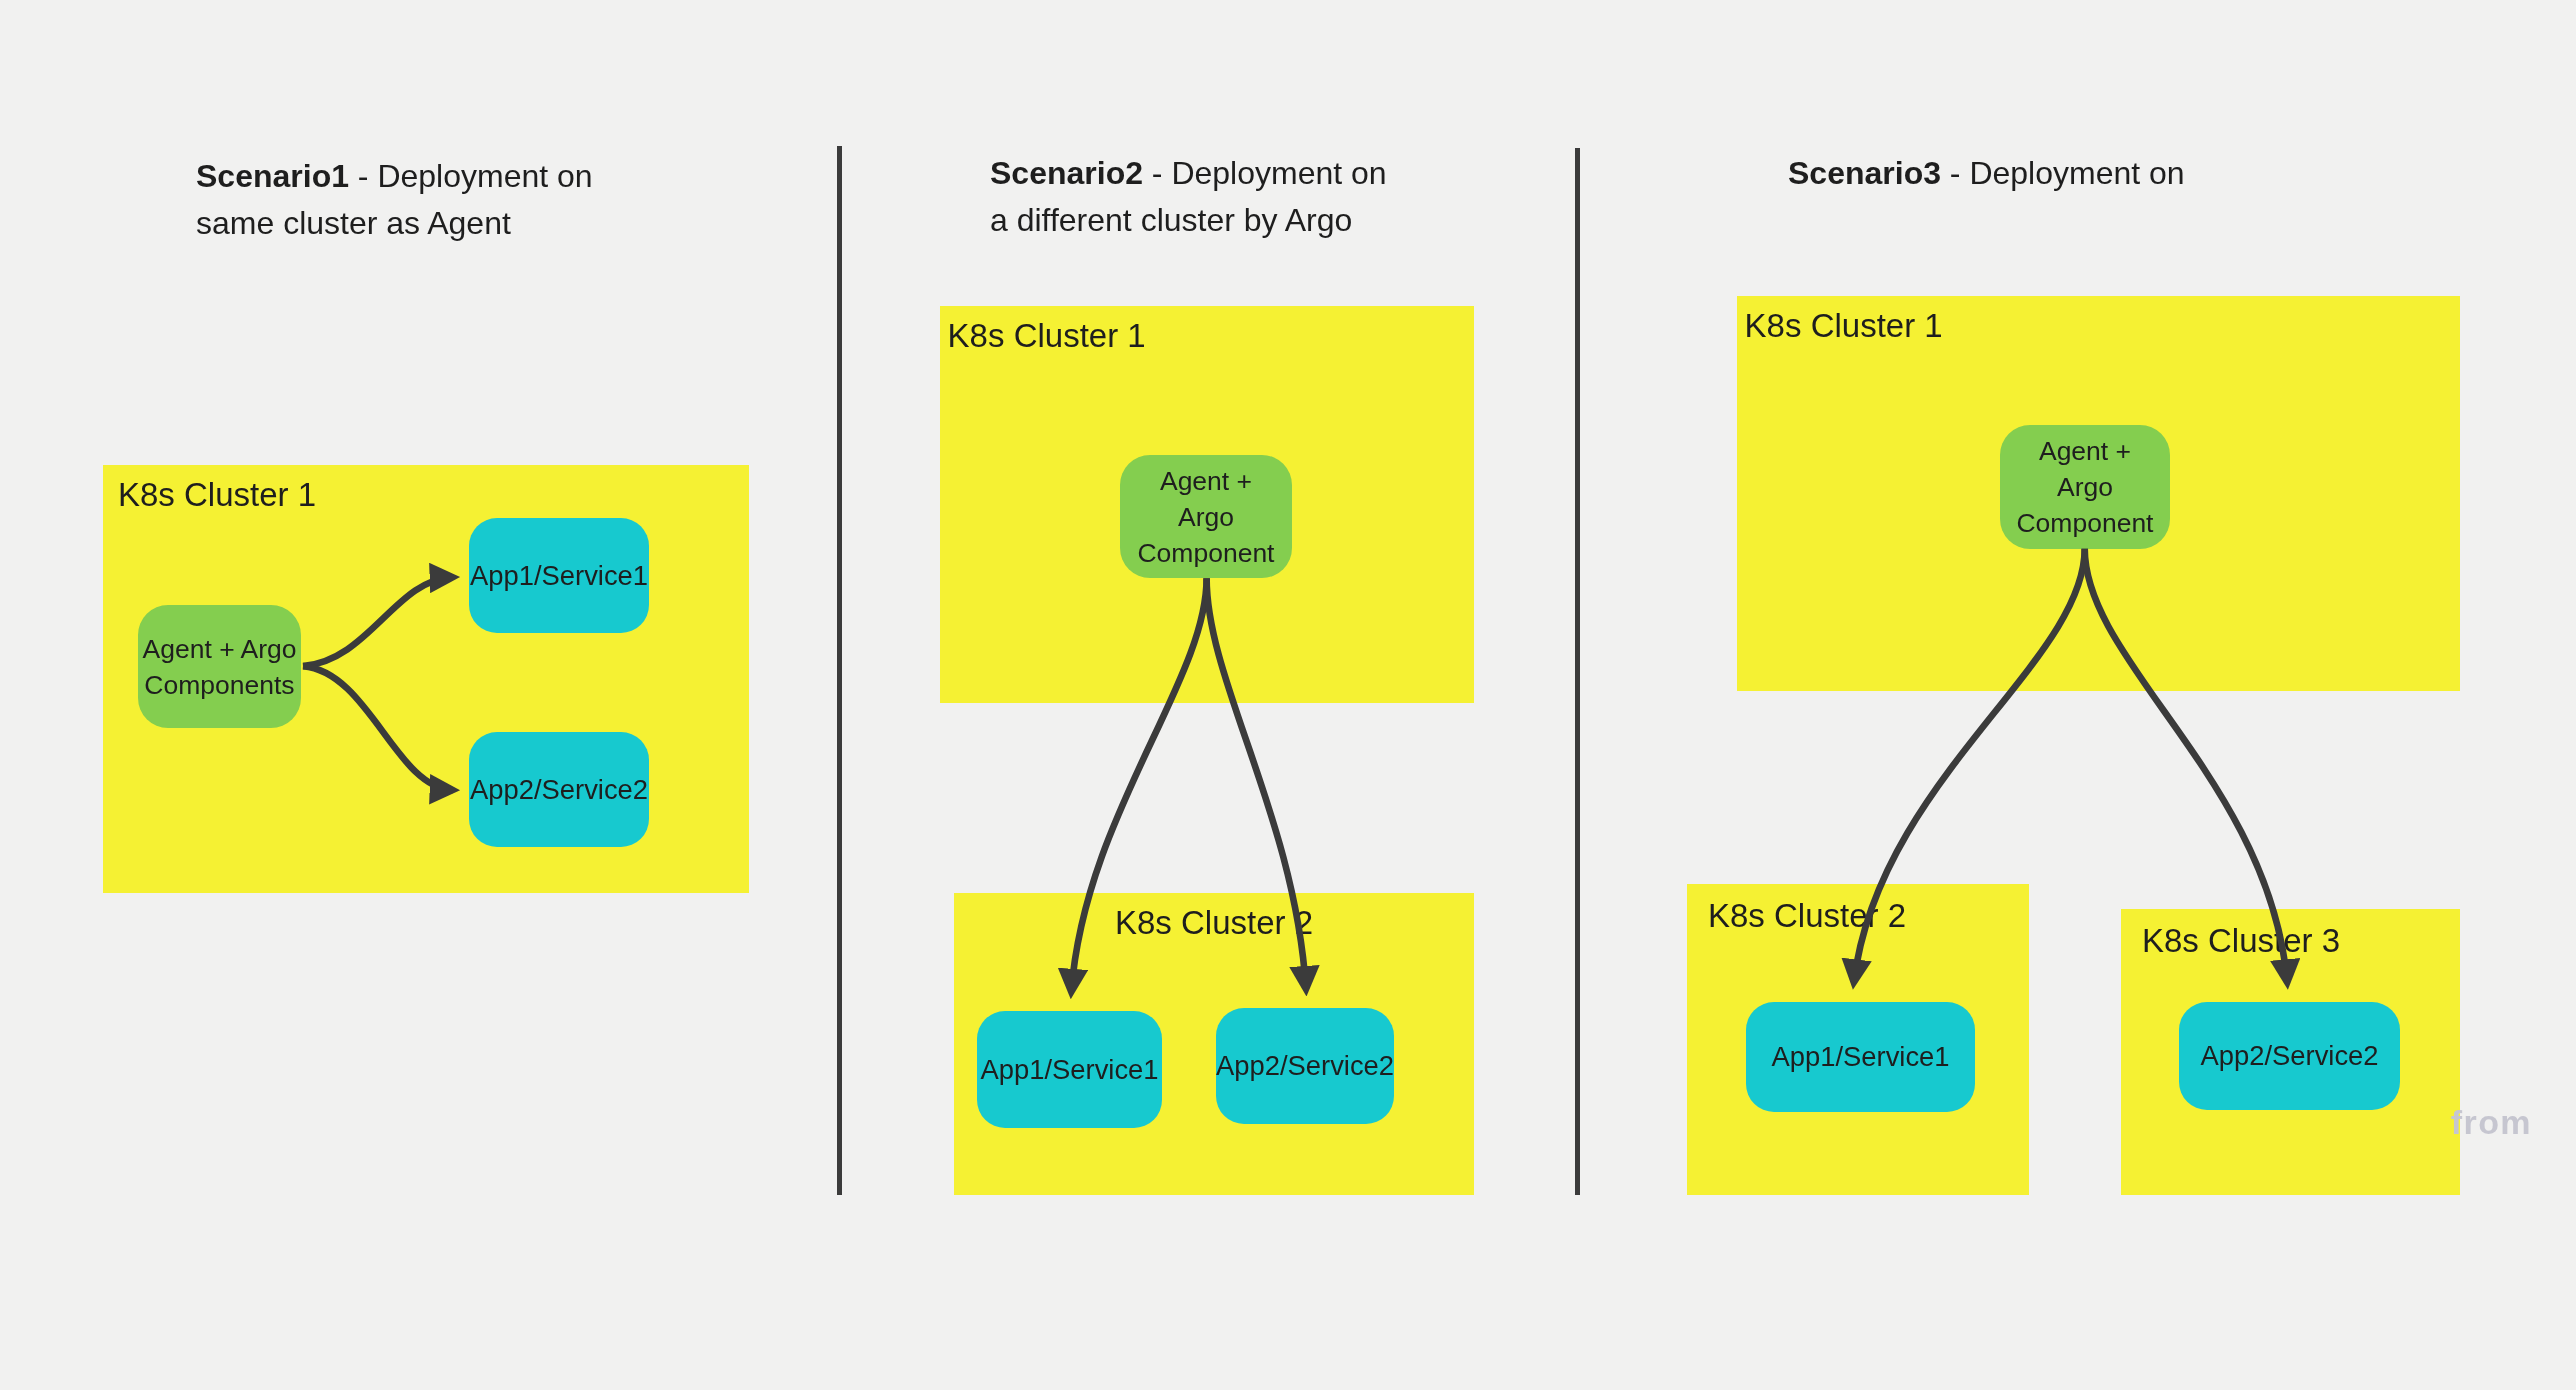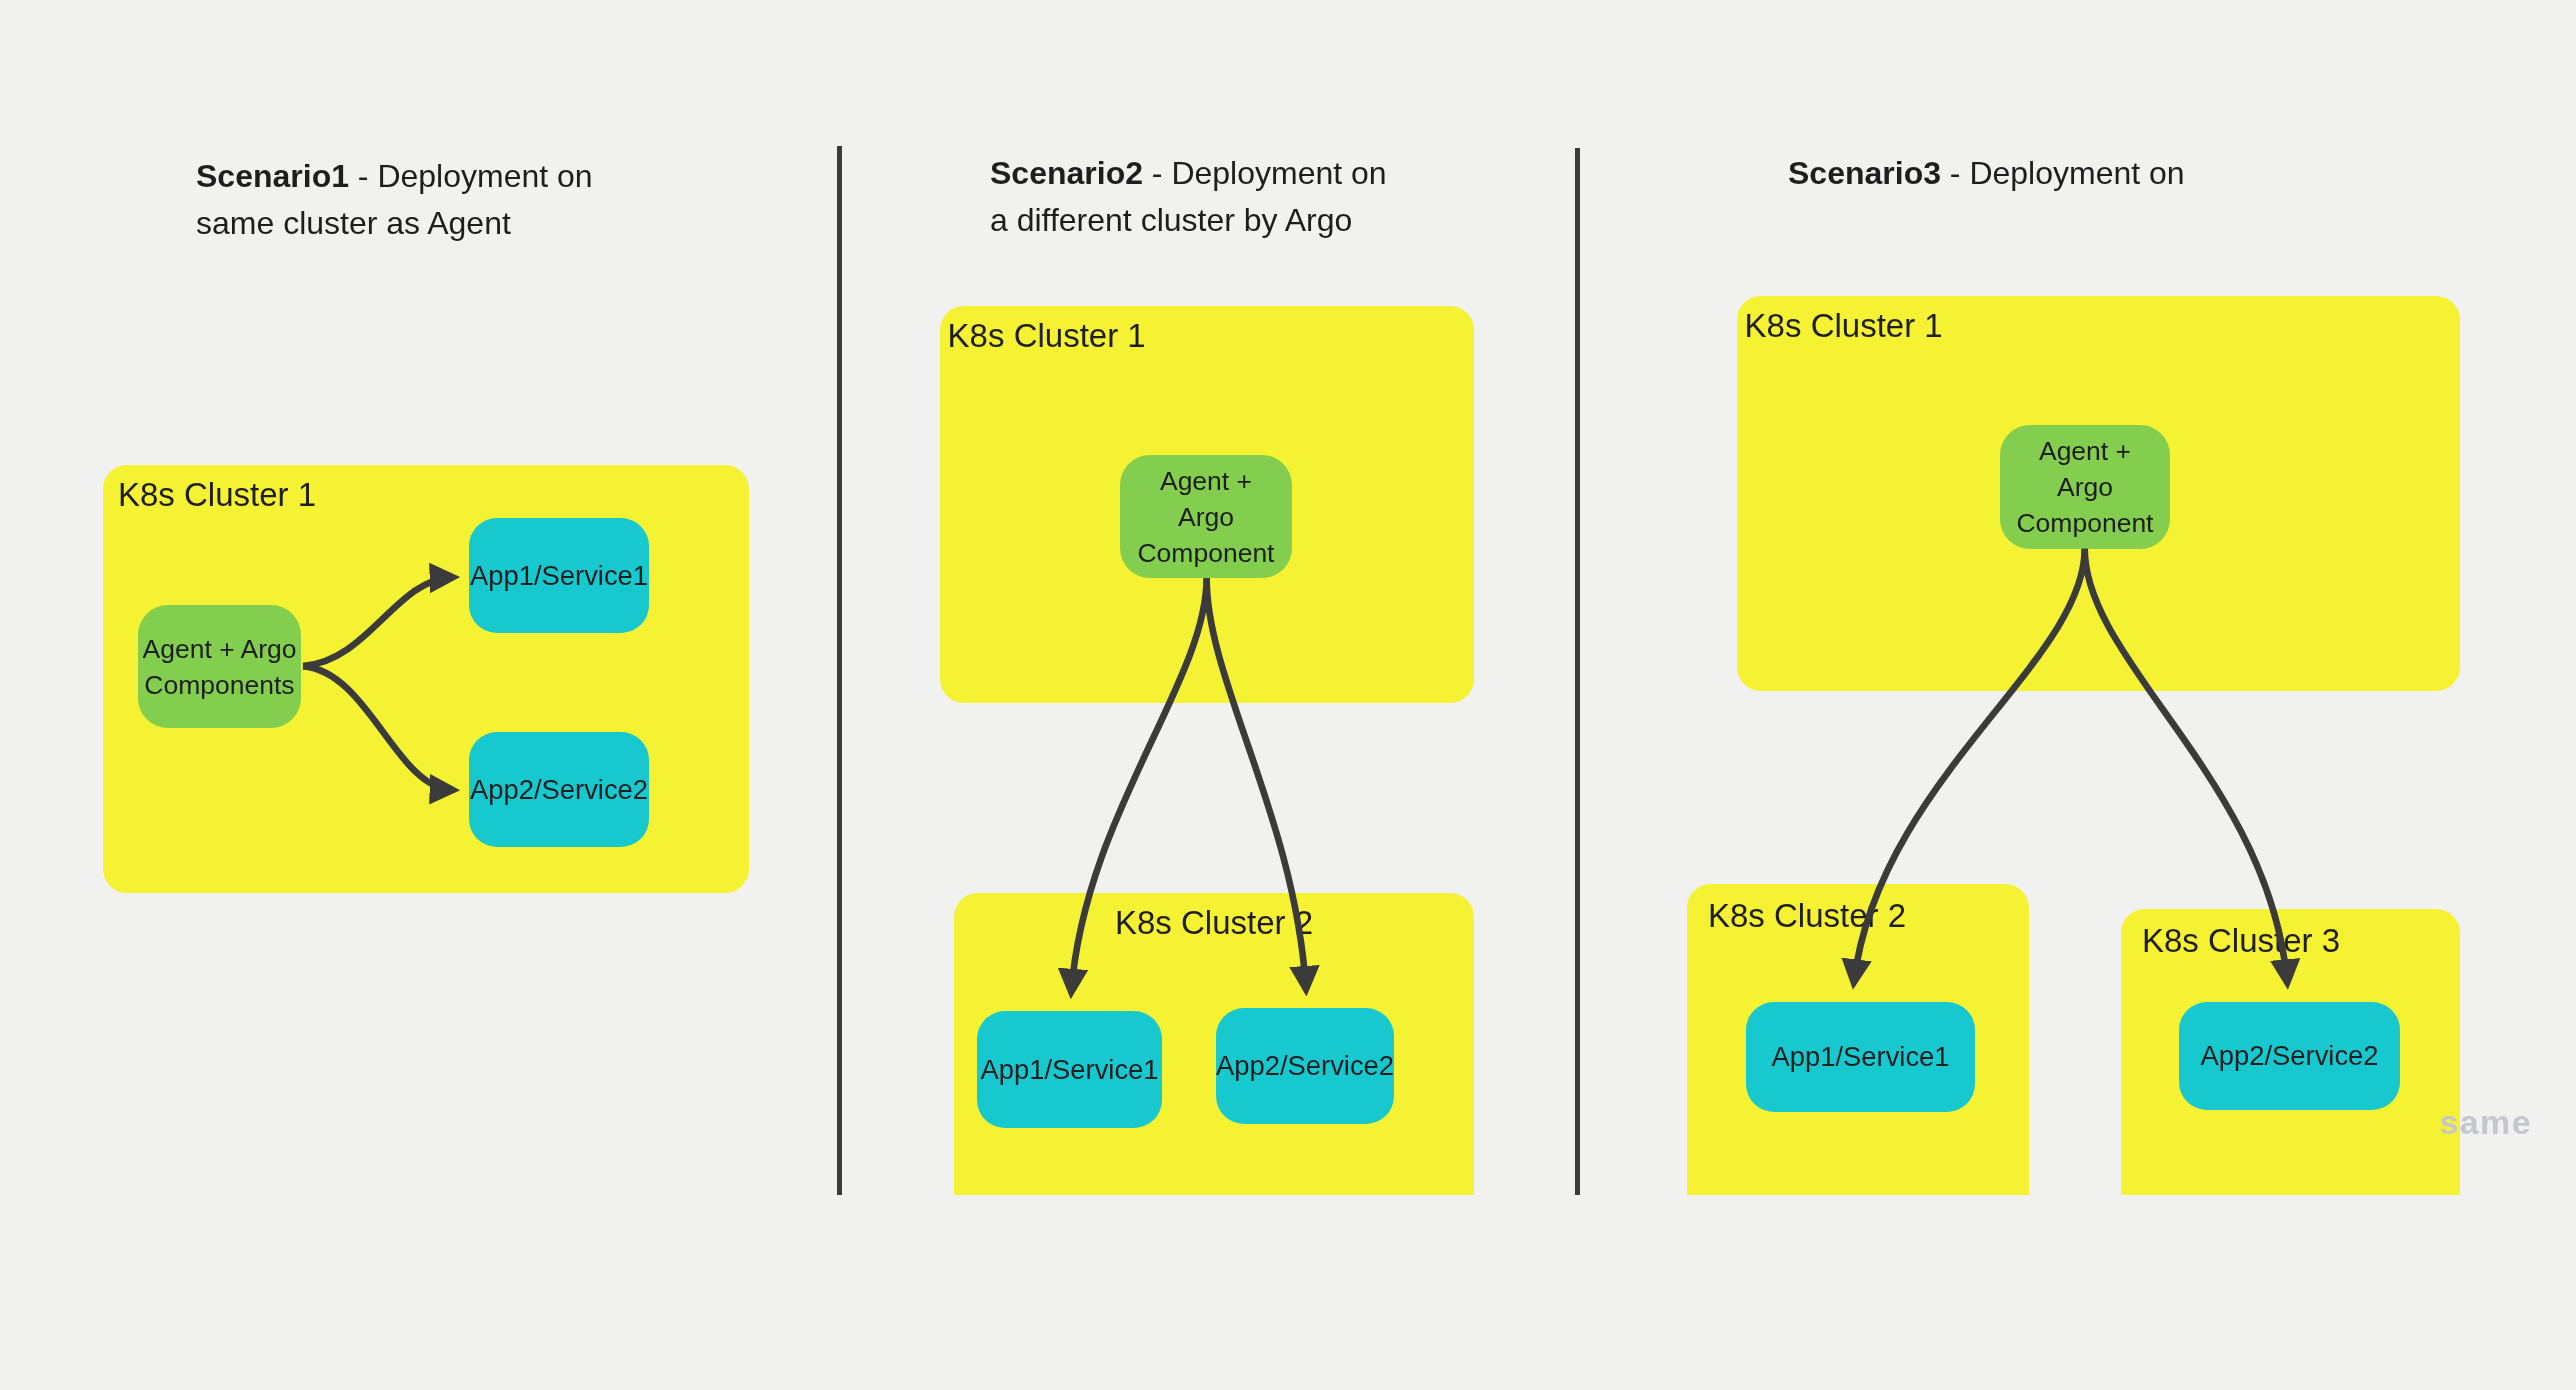--- a/index.html
+++ b/index.html
@@ -9,21 +9,21 @@
   *{margin:0;padding:0;box-sizing:border-box;}
   html,body{width:2576px;height:1390px;}
   body{font-family:"Liberation Sans","DejaVu Sans",sans-serif;background:var(--background);}
   .stage{position:relative;width:2576px;height:1195px;overflow:hidden;background:var(--background);}
 
   .title{position:absolute;font-size:32px;line-height:47px;color:var(--text);white-space:nowrap;}
   .title .bold{font-weight:bold;}
 
   .divider{position:absolute;width:4.7px;background:var(--line);}
 
-  .cluster{position:absolute;background:var(--cluster-fill);border-radius:24px;}
+  .cluster{position:absolute;background:var(--cluster-fill);}
   .cluster-label{position:absolute;left:15px;top:11.4px;font-size:33px;color:var(--text);white-space:nowrap;}
   .cluster-label.tight{left:7.6px;top:11.4px;}
   .cluster-label.centered{left:0;right:0;text-align:center;top:11.4px;}
   .cluster-label.inset{left:21px;top:13.2px;}
 
   .node{position:absolute;display:flex;flex-direction:column;align-items:center;justify-content:center;
         text-align:center;color:var(--text);}
   .agent{background:var(--agent-fill);border-radius:30px;font-size:26.5px;line-height:36px;}
   .app{background:var(--app-fill);border-radius:28px;font-size:27.4px;}
 
@@ -125,15 +125,15 @@
       </marker>
     </defs>
     <path class="connector" marker-end="url(#arrow)" d="M320,704 C390,698 418,612 478,610"></path>
     <path class="connector" marker-end="url(#arrow)" d="M320,704 C390,710 418,833 478,835"></path>
     <path class="connector" marker-end="url(#arrow)" d="M1275,611 C1275,720 1146,862 1132,1048"></path>
     <path class="connector" marker-end="url(#arrow)" d="M1275,611 C1275,720 1368,862 1380,1045"></path>
     <path class="connector" marker-end="url(#arrow)" d="M2203,580 C2203,700 1985,825 1959,1038"></path>
     <path class="connector" marker-end="url(#arrow)" d="M2203,580 C2203,700 2398,825 2417,1038"></path>
   </svg>
 
-  <div class="watermark">same</div>
+  <div class="watermark">from</div>
 </div>
 
 
 </body></html>

